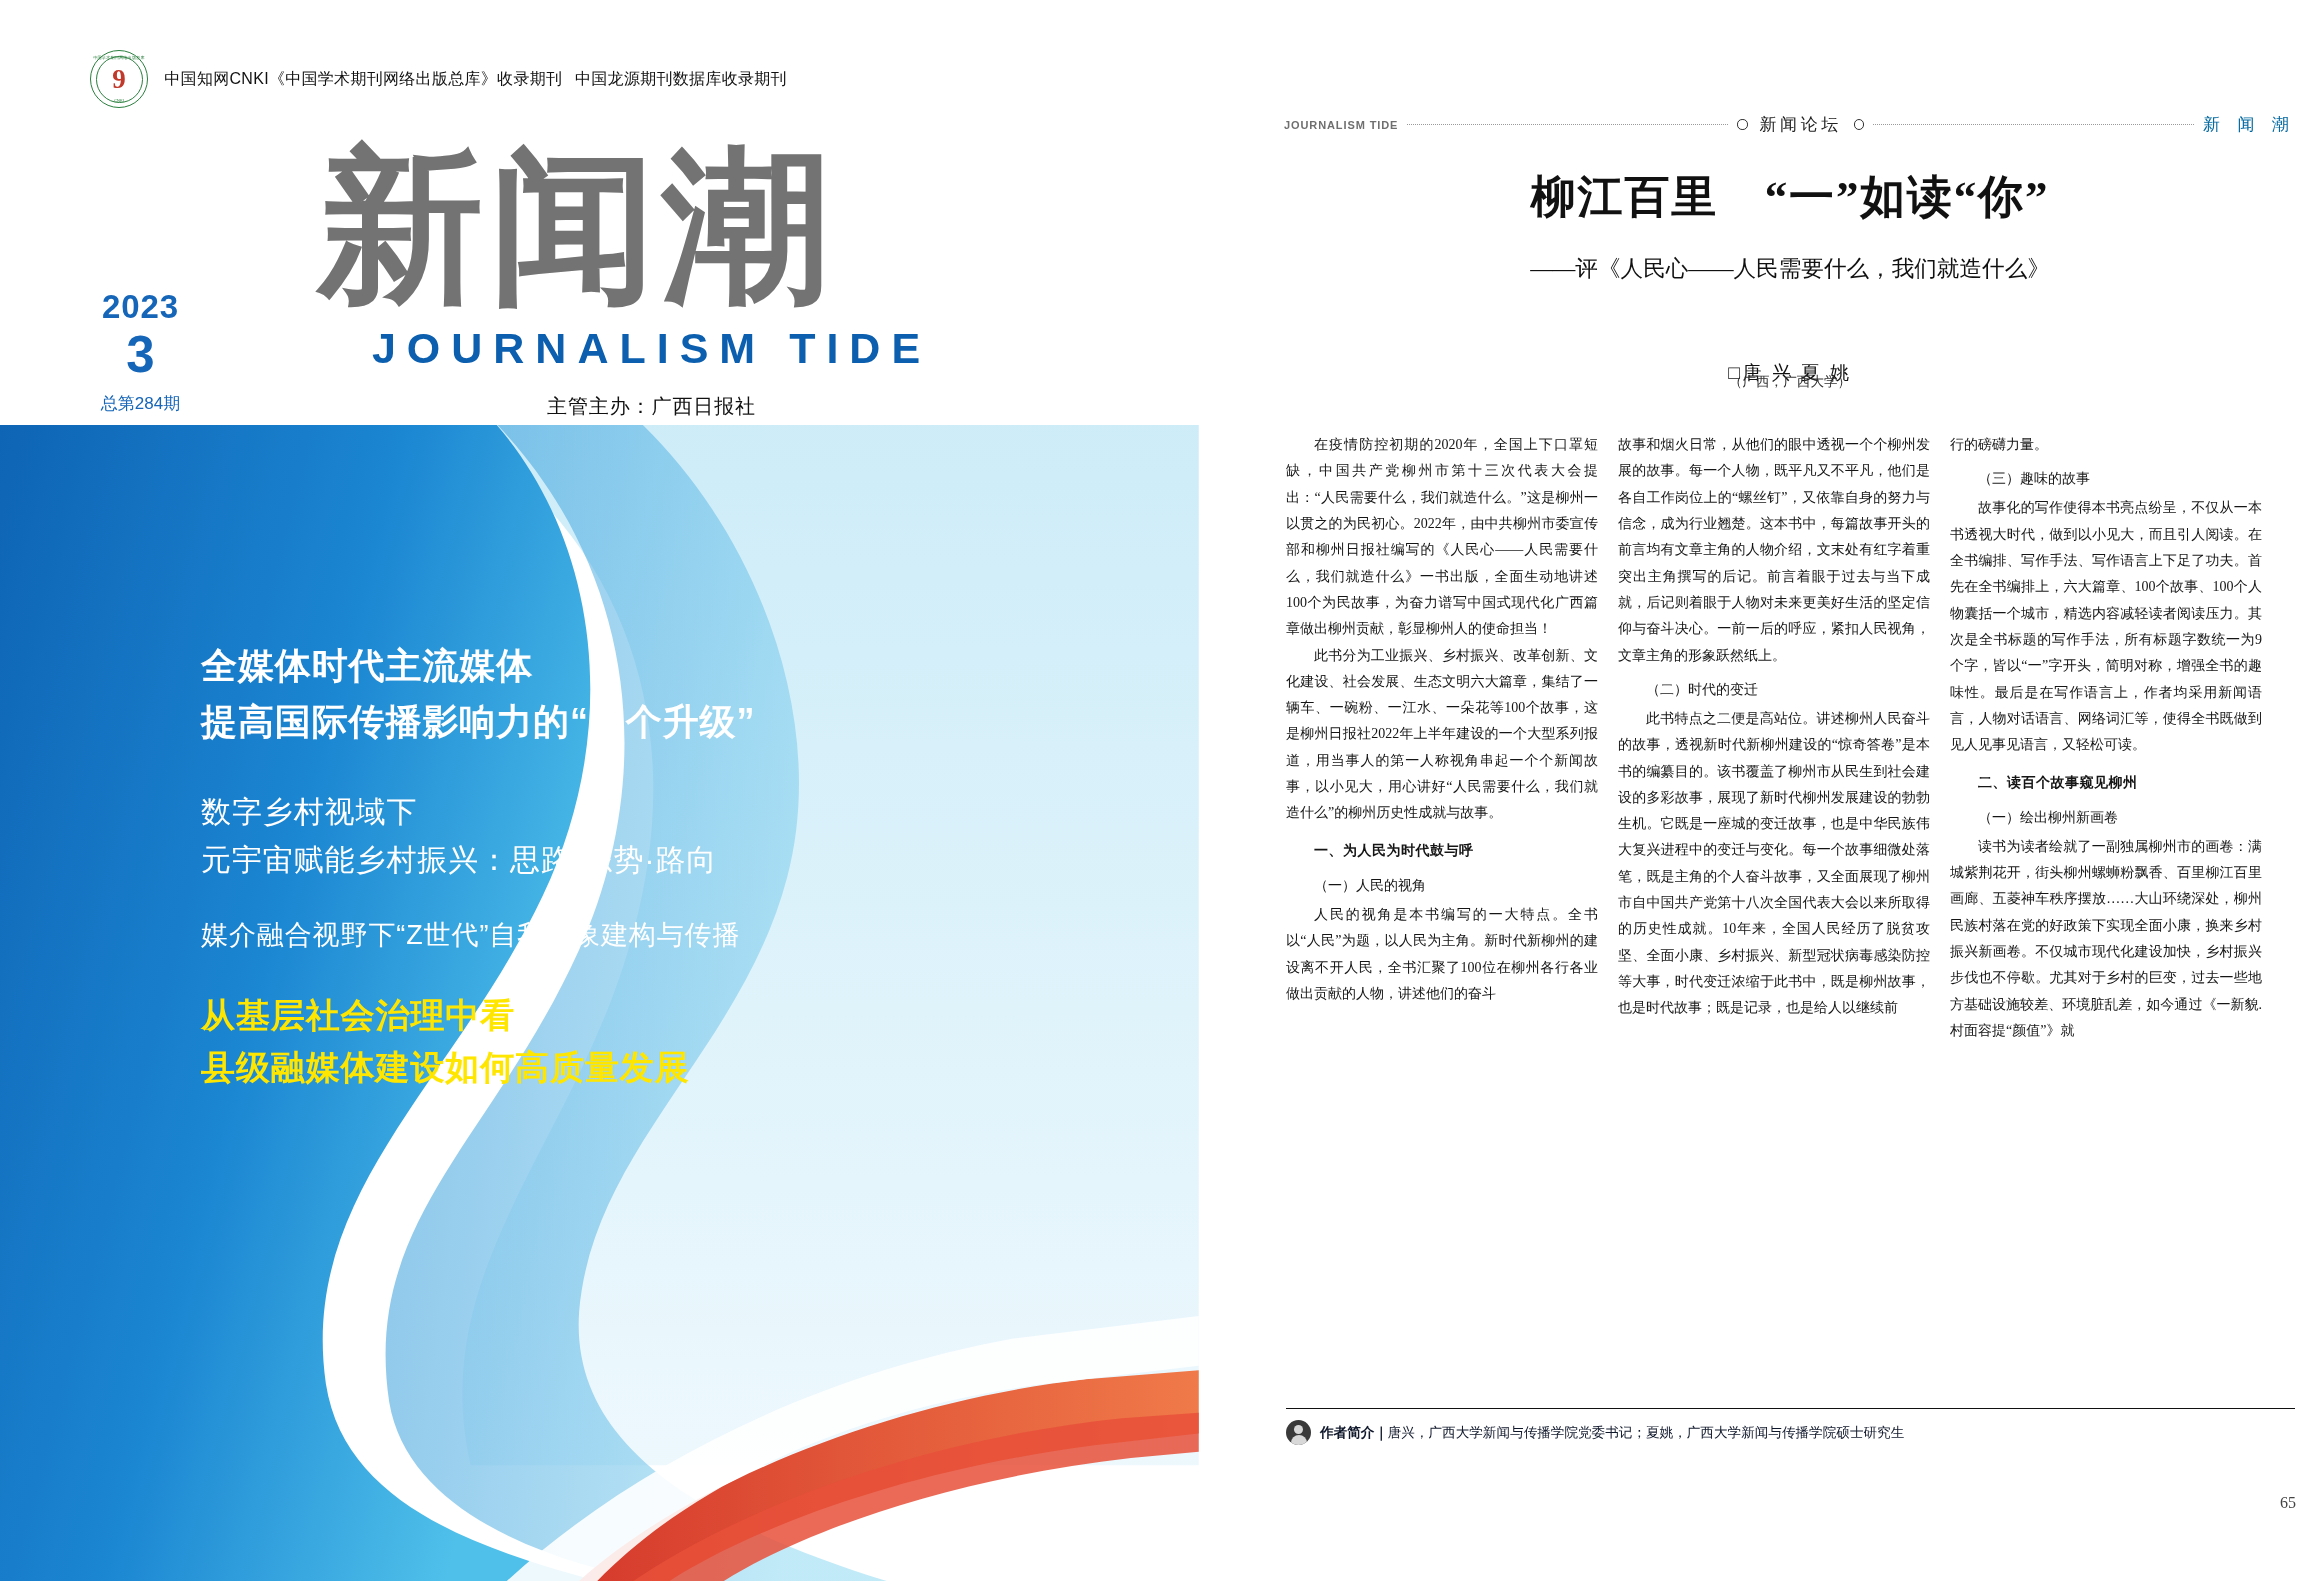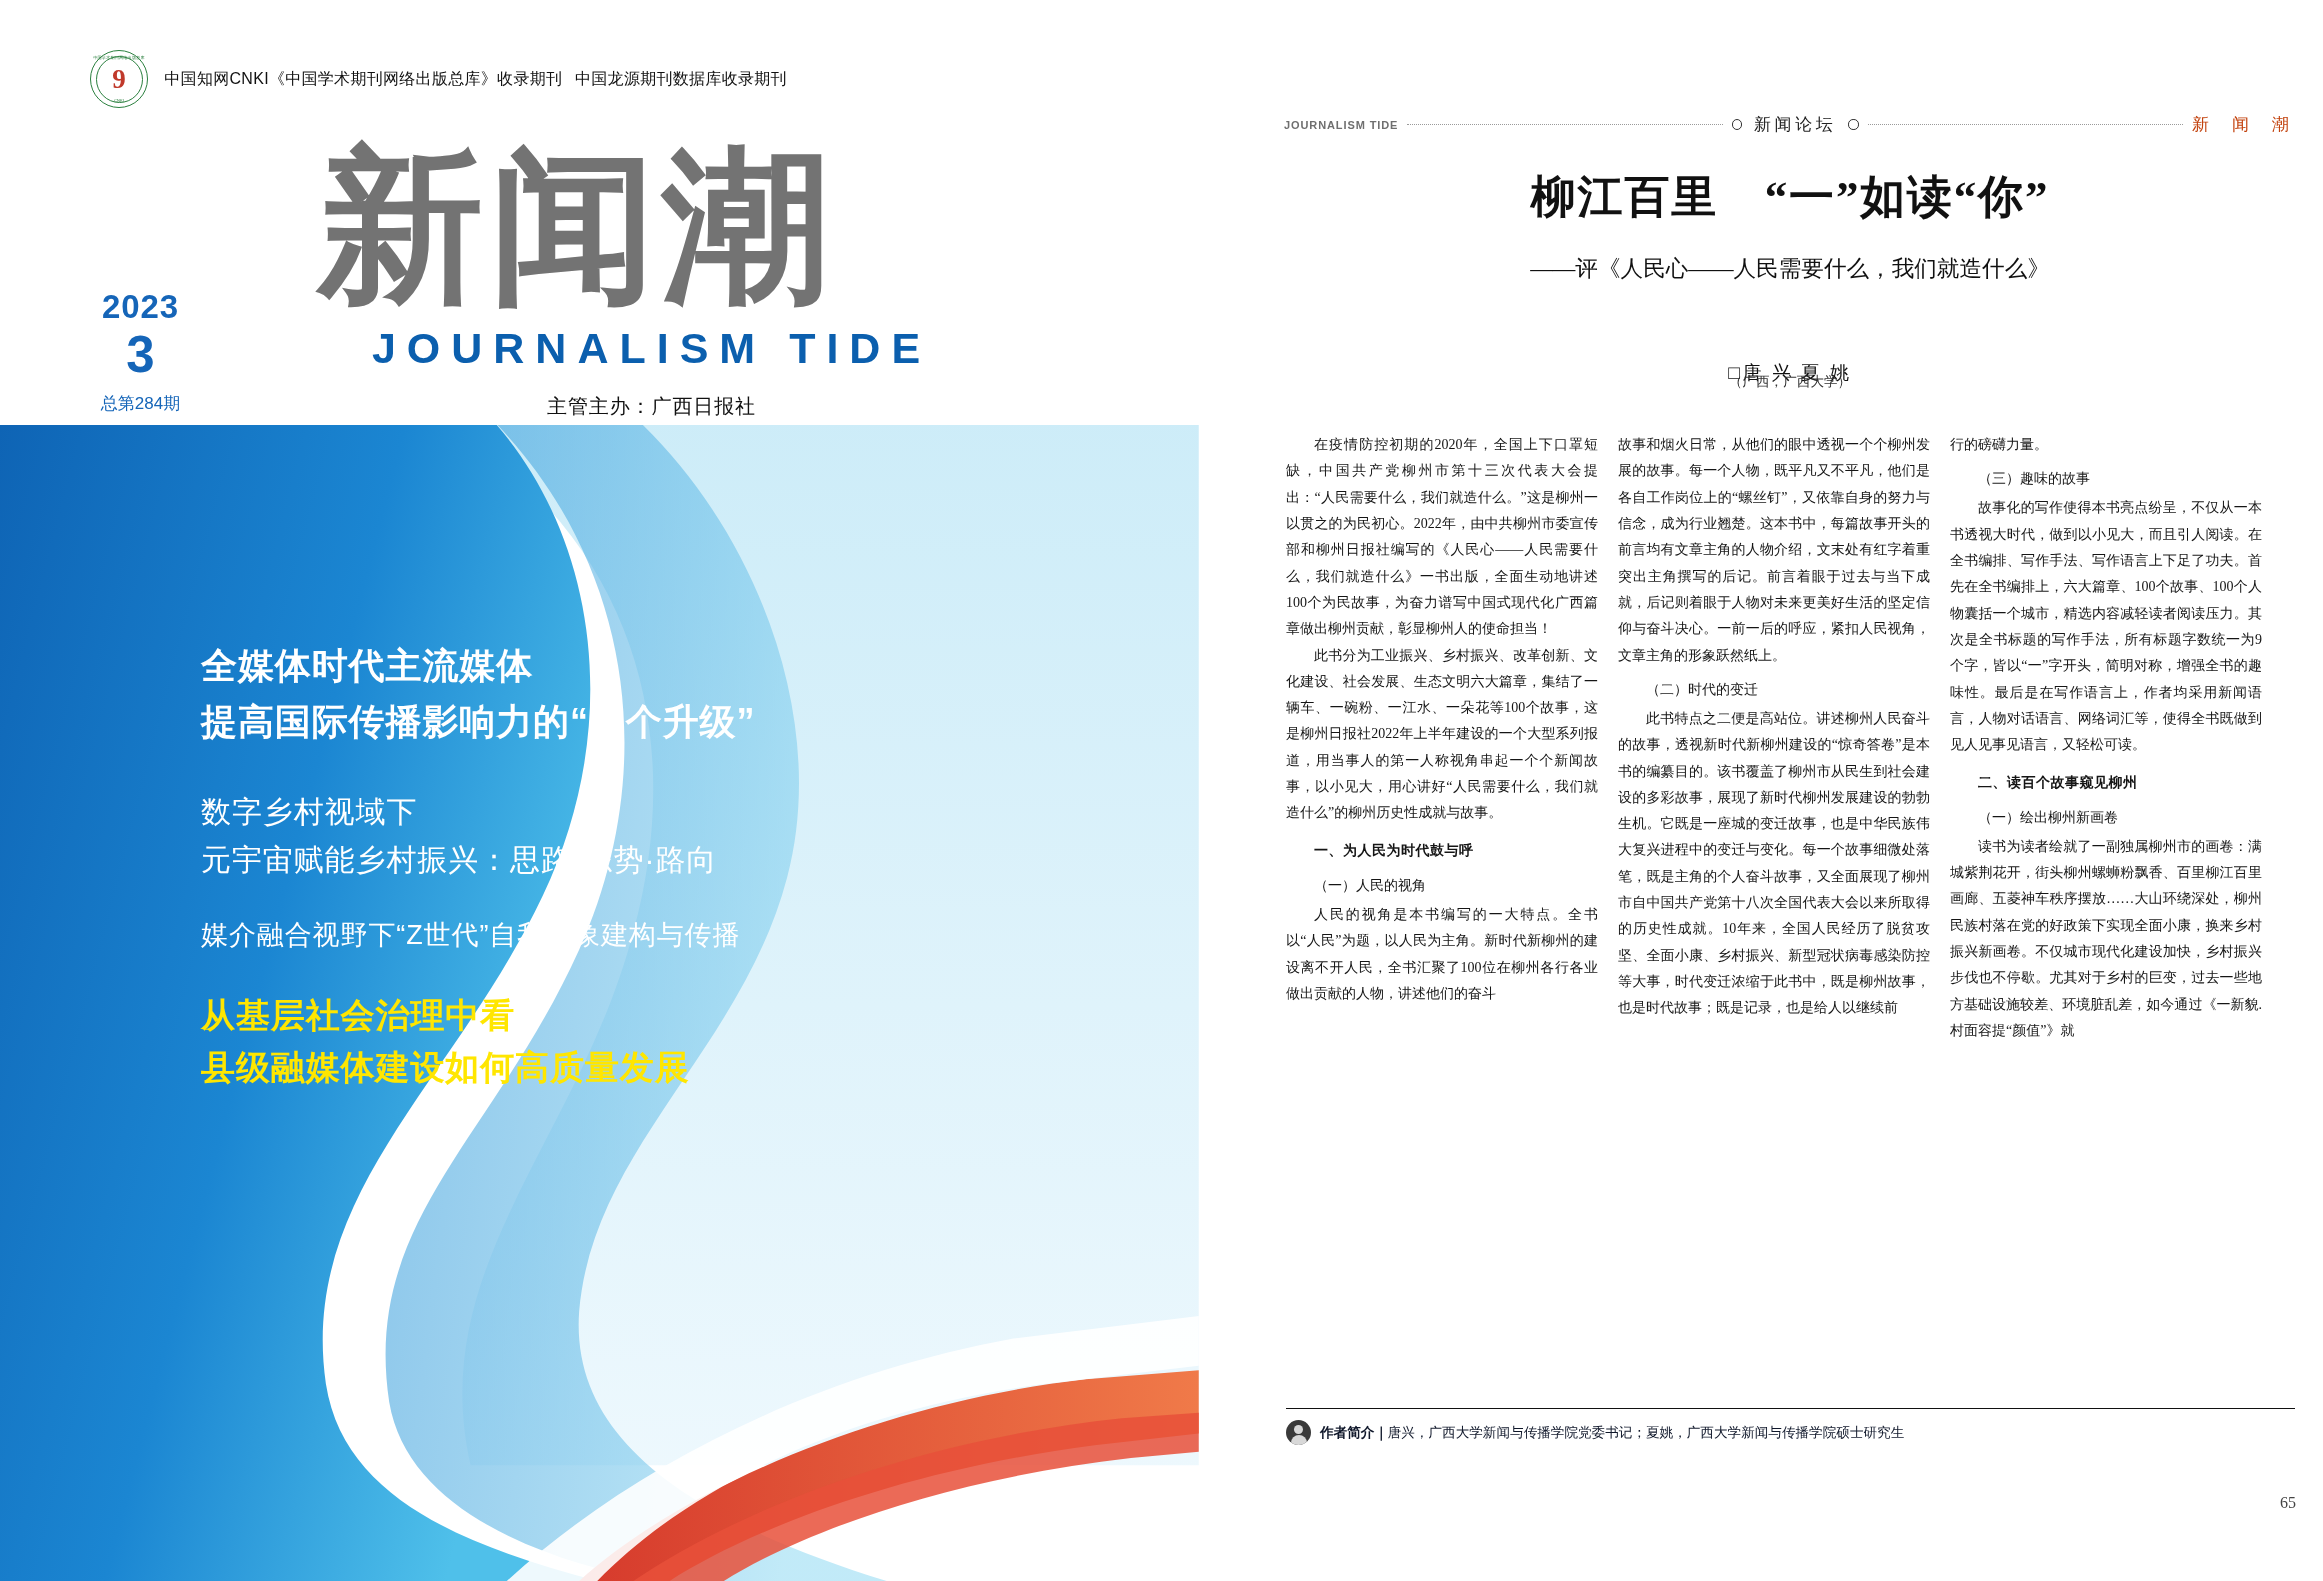--- a/index.html
+++ b/index.html
@@ -221,24 +221,24 @@
     letter-spacing: 3.6px;
     font-family: "Liberation Serif", serif;
   }
   .ring-dot {
     width: 8.1px; height: 8.1px;
     border: 1.4px solid #333;
     border-radius: 50%;
   }
   .rh-right {
     font-size: 17px;
-    color: #c2410c;
+    color: #0369a1;
     letter-spacing: 6.3px;
     white-space: nowrap;
-    font-family: Liberation Mono, monospace;
+    font-family: Liberation Sans, sans-serif;
   }
 
   .art-title {
     position: absolute;
     left: 0; top: 167px;
     width: 1066px;
     text-align: center;
     font-family: "Liberation Serif", serif;
     font-size: 45px;
     font-weight: bold;

